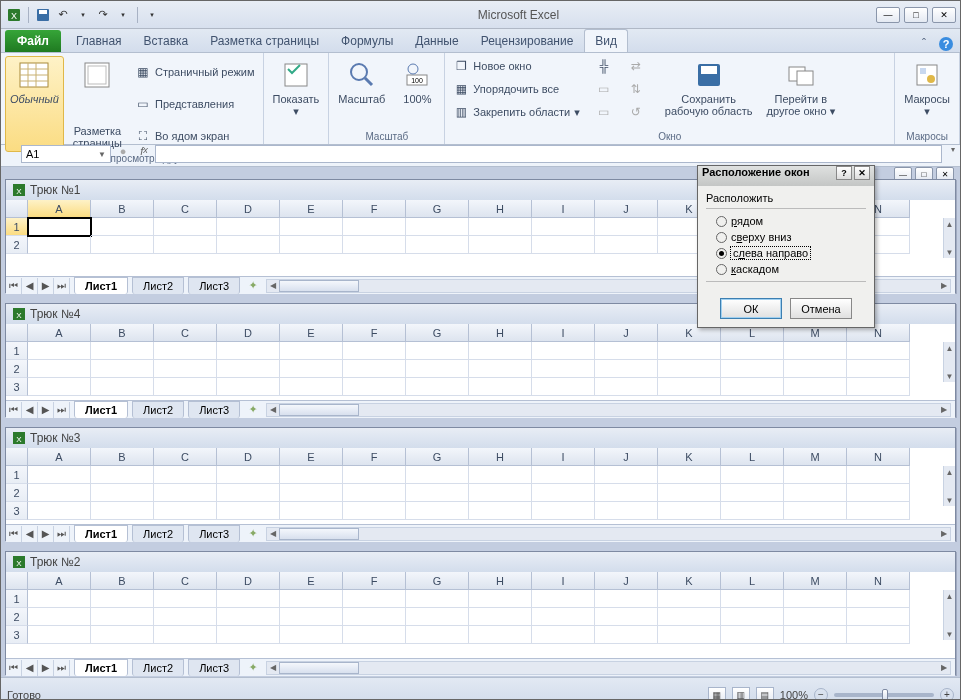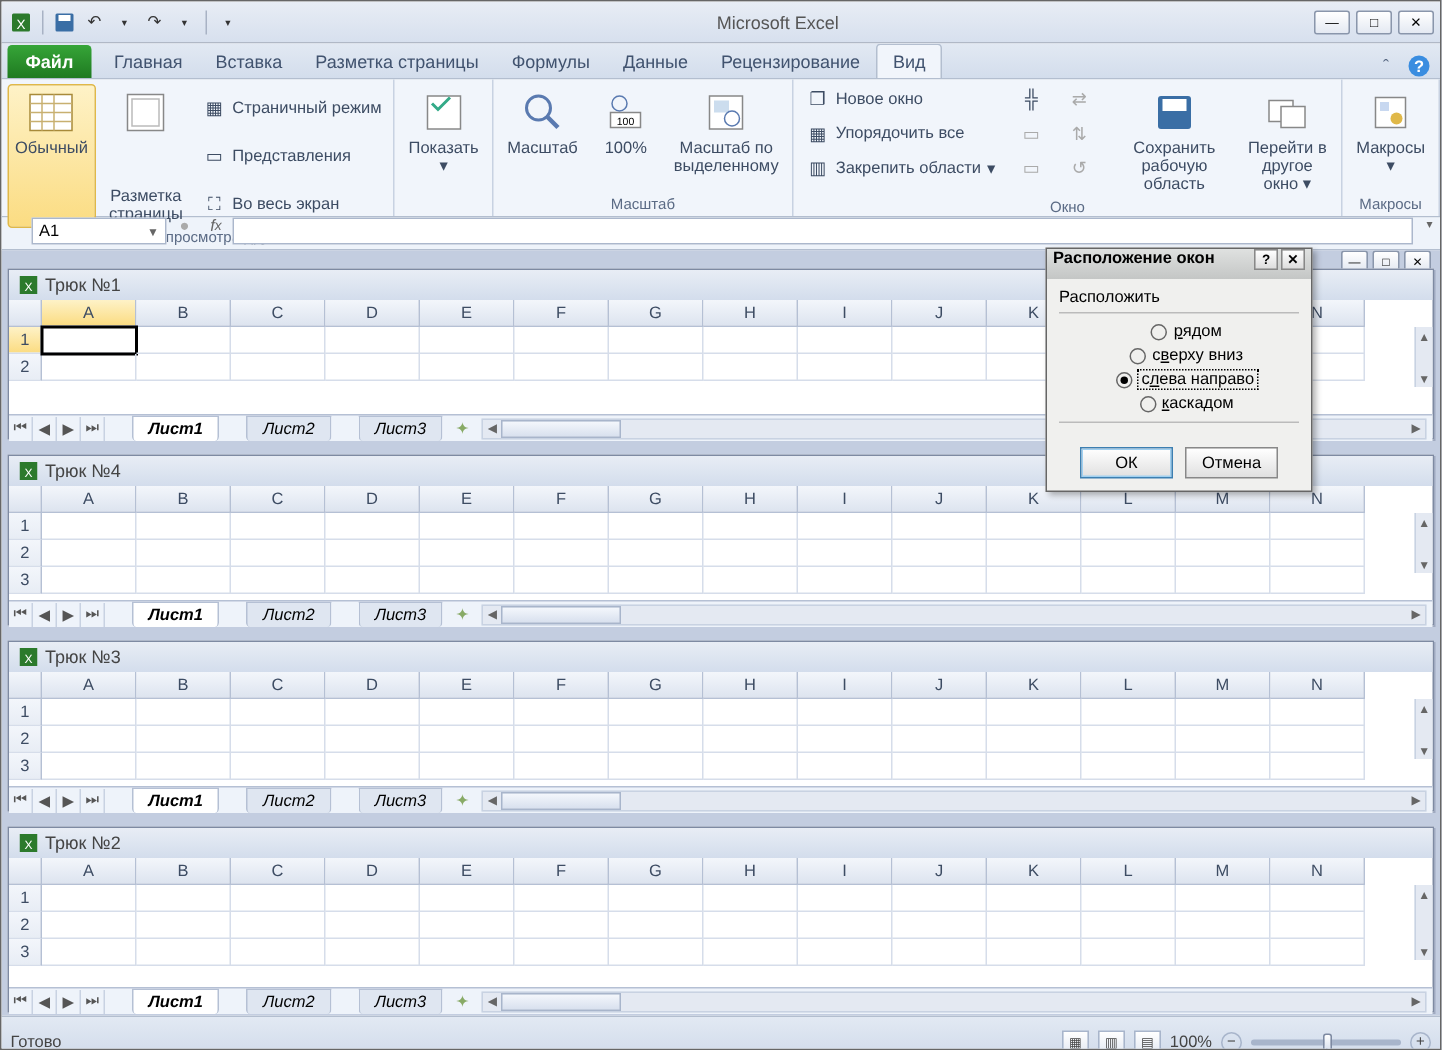--- a/index.html
+++ b/index.html
@@ -15,21 +15,21 @@
 .file-tab { background:linear-gradient(#36a538,#1f7a21); color:#fff; padding:4px 12px; font-size:12px; border-radius:3px 3px 0 0; margin-right:4px; cursor:pointer; font-weight:bold;}
 .tab { padding:4px 10px; font-size:12px; color:#41536f; cursor:pointer; border:1px solid transparent; border-bottom:none;}
 .tab.active { background:#f1f5fb; border-color:#b3becf; border-radius:3px 3px 0 0; }
 .ribbon-right { margin-left:auto; display:flex; gap:6px; padding-right:6px; align-items:center;}
 .ribbon-icon { width:16px; height:16px; cursor:pointer; display:flex; align-items:center; justify-content:center; font-size:12px;}
 .ribbon { height: 92px; background:#f1f5fb; border-bottom:1px solid #b3becf; display:flex; }
 .group { border-right:1px solid #c8d2e2; display:flex; flex-direction:column; padding:3px 4px 0 4px;}
 .group-body { flex:1; display:flex; gap:4px; }
 .group-label { text-align:center; font-size:10px; color:#5b6b85; padding:1px 0 2px 0;}
 .bigbtn { display:flex; flex-direction:column; align-items:center; justify-content:flex-start; padding:2px 4px; cursor:pointer; border:1px solid transparent; border-radius:3px; min-width:46px;}
-.bigbtn.sel { background:linear-gradient(#fef2c7,#fbdc82); border-color:#e0b848;}
+.bigbtn.sel { background:linear-gradient(#fef2c7,#fbdc82); border-color:#e0b848;font-style:italic;}
 .bigbtn .ic { width:32px; height:32px; display:flex; align-items:center; justify-content:center; font-size:22px;}
 .bigbtn .lbl { font-size:11px; color:#3d4c63; text-align:center; line-height:12px; margin-top:2px;}
 .smallbtns { display:flex; flex-direction:column; justify-content:space-around; gap:1px;}
 .smallbtn { display:flex; align-items:center; gap:4px; padding:2px 4px; cursor:pointer; font-size:11px; color:#3d4c63; white-space:nowrap;}
 .smallbtn .sic { width:16px; height:16px; display:inline-flex; align-items:center; justify-content:center; font-size:12px;}
 .fxbar { height:22px; background:#eef3fa; border-bottom:1px solid #b3becf; display:flex; align-items:flex-start;}
 .namebox { width:90px; border:1px solid #abb7cc; background:#fff; height:18px; margin:0 2px 0 20px; display:flex; align-items:center; padding:0 4px; font-size:11px;}
 .namebox .dd { margin-left:auto; color:#666; font-size:8px;}
 .fxicon { width:22px; display:flex; justify-content:center; color:#666; font-style:italic; font-size:11px;}
 .fxinput { flex:1; border:1px solid #abb7cc; background:#fff; height:18px; margin-right:4px;}
@@ -46,21 +46,21 @@
 .colhead div.sel { background:linear-gradient(#fef2c7,#fbdc82); }
 .rowhead { position:absolute; left:0; top:18px; width:22px;}
 .rowhead div { height:18px; border-right:1px solid #b5c0d4; border-bottom:1px solid #d6ddea; background:linear-gradient(#f3f6fb,#e8edf5); text-align:center; font-size:11px; color:#3d4c63; line-height:18px;}
 .rowhead div.sel { background:linear-gradient(#fef2c7,#fbdc82);}
 .cells { position:absolute; left:22px; top:18px; right:12px;}
 .row { display:flex; height:18px;}
 .cell { width:63px; border-right:1px solid #d6ddea; border-bottom:1px solid #d6ddea;}
 .cell.selected { outline:2px solid #000; outline-offset:-1px; background:#fff;}
 .sheettabs { height:18px; background:#eef3fa; border-top:1px solid #b5c0d4; display:flex; align-items:center; font-size:10px;}
 .navbtn { width:16px; height:16px; display:flex; align-items:center; justify-content:center; cursor:pointer; color:#555; border-right:1px solid #c8d2e2;}
-.sheettab { padding:2px 10px; background:#fff; border:1px solid #b5c0d4; border-bottom:none; margin-left:18px; font-size:11px; cursor:pointer; border-radius:0 0 3px 3px;font-style:italic;}
+.sheettab { padding:2px 10px; background:#fff; border:1px solid #b5c0d4; border-bottom:none; margin-left:4px; font-size:11px; cursor:pointer; border-radius:0 0 3px 3px;}
 .sheettab.active { font-weight:bold; background:#fff;}
 .sheettab.inactive { background:#dfe6f1;}
 .newsheet { width:18px; height:14px; margin-left:4px; display:flex; align-items:center; justify-content:center; cursor:pointer; font-size:11px; color:#8a6;}
 .hscroll { flex:1; height:14px; margin:0 4px; background:#e4e9f2; border:1px solid #c8d2e2; position:relative;}
 .hscroll .thumb { position:absolute; left:12px; width:80px; top:0; bottom:0; background:linear-gradient(#f4f7fc,#d8e0ee); border:1px solid #a8b5cb;}
 .hscroll .arr { position:absolute; width:12px; top:0; bottom:0; display:flex; align-items:center; justify-content:center; font-size:8px; color:#666;}
 .vscroll { position:absolute; right:0; top:18px; bottom:18px; width:12px; background:#e4e9f2; border-left:1px solid #c8d2e2;}
 .vscroll .arr { position:absolute; left:0; right:0; height:12px; display:flex; align-items:center; justify-content:center; font-size:8px; color:#666;}
 .statusbar { height:34px; background:linear-gradient(#e2e9f3,#cdd8e9); border-top:1px solid #b3becf; display:flex; align-items:center; padding:0 6px; font-size:11px; color:#444;}
 .status-right { margin-left:auto; display:flex; align-items:center; gap:6px;}
@@ -68,21 +68,21 @@
 .zoomslider { width:100px; height:4px; background:#a8b5cb; position:relative; border-radius:2px;}
 .zoomslider .tick { position:absolute; left:50%; top:-3px; width:1px; height:10px; background:#7e8aa2;}
 .zoomslider .thumb { position:absolute; left:48px; top:-4px; width:6px; height:12px; background:linear-gradient(#fff,#d8e0ee); border:1px solid #7e8aa2; border-radius:2px;}
 .zbtn { width:14px; height:14px; border:1px solid #a8b5cb; border-radius:7px; display:flex; align-items:center; justify-content:center; font-size:10px; cursor:pointer;}
 .dialog { position:absolute; top:164px; left:696px; width:178px; background:#f0f0ee; border:1px solid #666; box-shadow:2px 2px 4px rgba(0,0,0,.3); font-size:11px;}
 .dlg-title { height:20px; background:linear-gradient(#dfe1e0,#c4c6c5); display:flex; align-items:flex-start; padding:0 4px; font-weight:bold;}
 .dlg-title-btns { margin-left:auto; display:flex; gap:2px;}
 .dlg-title-btn { width:16px; height:14px; border:1px solid #888; background:linear-gradient(#fff,#ddd); font-size:9px; display:flex; align-items:center; justify-content:center; cursor:pointer;}
 .dlg-body { padding:6px 8px;}
 .fieldset-label { font-size:11px; margin-bottom:4px;}
-.radio-row { display:flex; align-items:center; gap:4px; padding:2px 0 2px 10px; font-size:11px;justify-content:center;}
+.radio-row { display:flex; align-items:center; gap:4px; padding:2px 0 2px 10px; font-size:11px;}
 .radio { width:11px; height:11px; border:1px solid #666; border-radius:50%; display:inline-flex; align-items:center; justify-content:center;}
 .radio.checked::after { content:''; width:5px; height:5px; background:#000; border-radius:50%;}
 .radio-row.sel .lbl { outline:1px dotted #000; padding:0 2px;}
 .check-row { display:flex; align-items:center; gap:4px; padding:4px 0; font-size:11px;}
 .checkbox { width:11px; height:11px; border:1px solid #666; background:#fff;}
 .dlg-btns { display:flex; justify-content:center; gap:8px; padding:6px 0 8px 0;}
 .dlg-btn { width:62px; height:21px; border:1px solid #888; background:linear-gradient(#fff,#e0e0e0); font-size:11px; cursor:pointer; display:flex; align-items:center; justify-content:center;}
 .dlg-btn.default { border:1px solid #3c7fb1; box-shadow:inset 0 0 0 1px #a0d0f0;text-align:center;}
 .underline { text-decoration:underline;}
 .wb-min-btns { position:absolute; right:6px; top:0; display:flex; gap:3px;}
@@ -171,21 +171,21 @@
         <div class="smallbtn">
             <span class="sic">▦</span>
             <span>Страничный режим</span>
           </div>
         <div class="smallbtn">
             <span class="sic">▭</span>
             <span>Представления</span>
           </div>
         <div class="smallbtn">
             <span class="sic">⛶</span>
-            <span>Во весь экран</span>
+            <span>Во ядом экран</span>
           </div>
       </div>
     </div>
     <div class="group-label">Режимы просмотра другое</div>
   </div>
 
   <div class="group">
     <div class="group-body">
       <div class="bigbtn">
         <div class="ic">
@@ -213,31 +213,20 @@
       </div>
       <div class="bigbtn">
         <div class="ic">
             <svg width="28" height="28">
               <rect x="4" y="14" width="20" height="10" fill="#fff" stroke="#888"></rect>
               <text x="14" y="22" font-size="7" text-anchor="middle">100</text>
               <circle cx="10" cy="8" r="5" fill="none" stroke="#5a7ab0"></circle>
             </svg>
           </div>
         <div class="lbl">100%</div>
-      </div>
-      <div class="bigbtn">
-        <div class="ic">
-            <svg width="28" height="28">
-              <rect x="3" y="3" width="22" height="22" fill="#fff" stroke="#888"></rect>
-              <rect x="6" y="6" width="10" height="8" fill="#cde"></rect>
-              <circle cx="18" cy="18" r="5" fill="none" stroke="#5a7ab0"></circle>
-            </svg>
-          </div>
-        <div class="lbl" style="white-space:pre-line;">Масштаб по
-выделенному</div>
       </div>
     </div>
     <div class="group-label">Масштаб</div>
   </div>
 
   <div class="group" style="flex:1;">
     <div class="group-body">
       <div class="smallbtns" style="justify-content:flex-start; gap:3px;">
         <div class="smallbtn">
             <span class="sic">❐</span>

